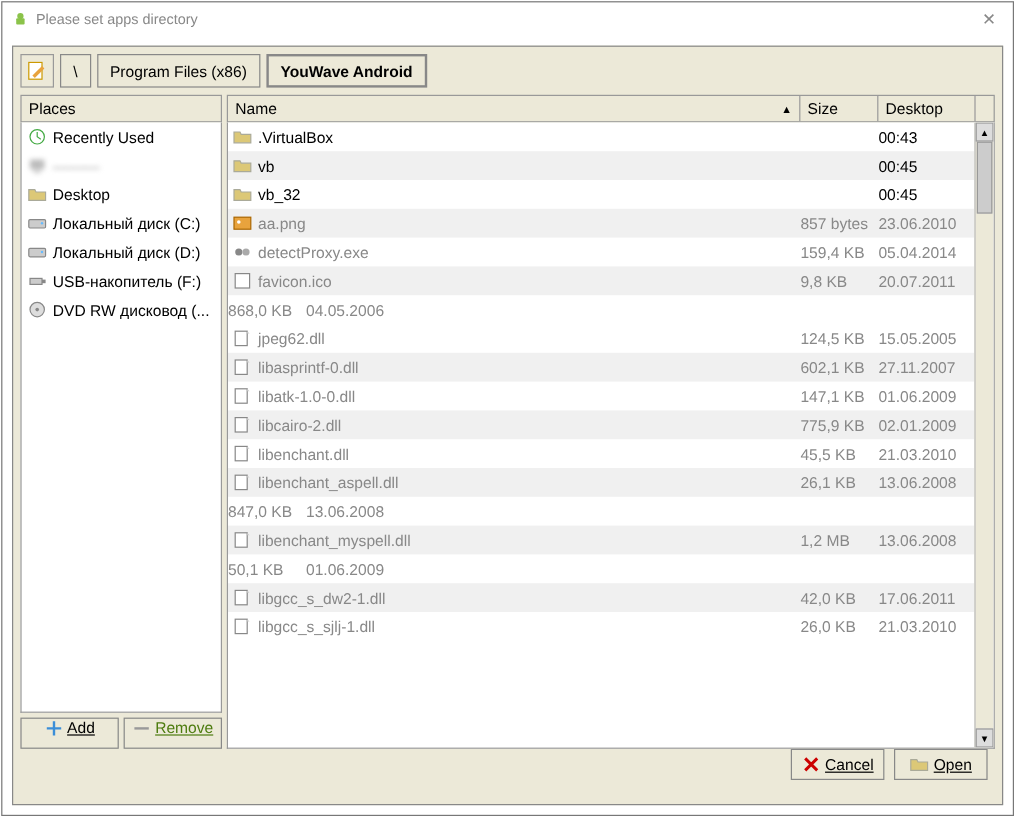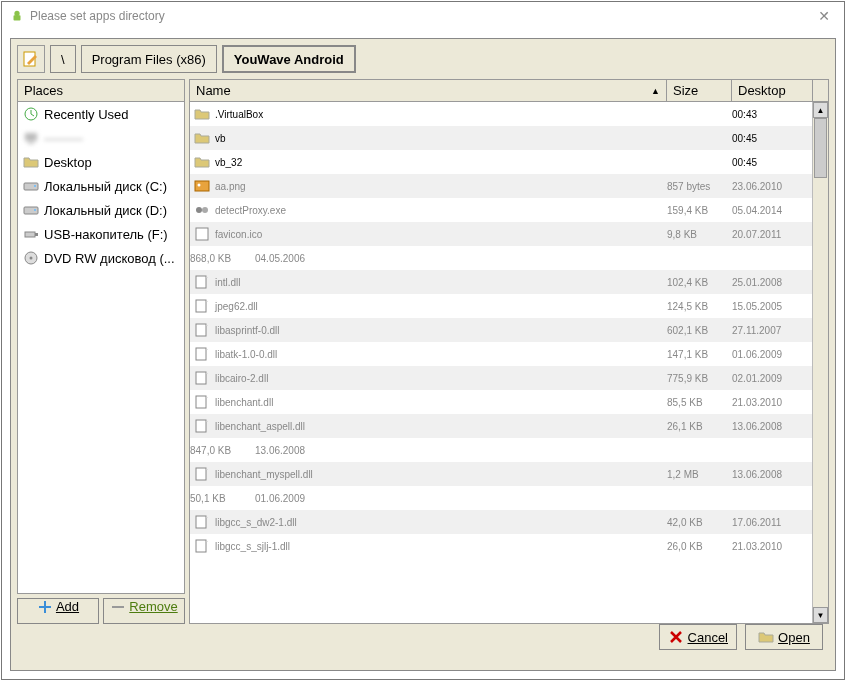--- a/index.html
+++ b/index.html
@@ -25,21 +25,21 @@
 .u { text-decoration: underline; }
 .file-panel { flex: 1; display: flex; flex-direction: column; min-width: 0; }
 .file-header { display: flex; border: 1px solid #999; background: #ece9d8; }
 .fh-col { padding: 3px 6px; border-right: 1px solid #999; font-size: 13px; display: flex; align-items: center; }
 .fh-name { flex: 1; }
 .fh-size { width: 65px; }
 .fh-mod { width: 80px; border-right: none; }
 .sort-arrow { margin-left: auto; font-size: 9px; }
 .file-list-wrap { flex: 1; display: flex; background: #fff; border: 1px solid #999; border-top: none; overflow: hidden; }
 .file-list { flex: 1; overflow-y: hidden; }
-.file-row { display: flex; align-items: center; height: 24px; font-size: 10px; }
+.file-row { display: flex; align-items: center; height: 24px; font-size: 13px; }
 .file-row.alt { background: #f0f0f0; }
 .file-row.dim { color: #888; }
 .fr-name { flex: 1; display: flex; align-items: center; gap: 5px; padding-left: 4px; overflow: hidden; }
 .fr-size { width: 65px; padding-right: 4px; }
 .fr-mod { width: 80px; padding-right: 4px; }
 .scrollbar { width: 16px; background: #ece9d8; border-left: 1px solid #bbb; display: flex; flex-direction: column; }
 .sb-btn { height: 16px; background: #ddd; border: 1px solid #999; font-size: 8px; display: flex; align-items: center; justify-content: center; cursor: pointer; }
 .sb-track { flex: 1; position: relative; }
 .sb-thumb { position: absolute; top: 0; left: 1px; right: 1px; height: 60px; background: #ccc; border: 1px solid #999; cursor: pointer; }
 .bottom-bar { height: 40px; display: flex; align-items: flex-start; justify-content: flex-end; gap: 8px; padding-right: 6px; }
@@ -246,33 +246,20 @@
                   </span>
                   <span>favicon.ico</span>
                 </div>
                 <div class="fr-size">9,8 KB</div>
                 <div class="fr-mod">20.07.2011</div>
               </div>
               <div class="file-row dim">
                 <div class="fr-size">868,0 KB</div>
                 <div class="fr-mod">04.05.2006</div>
               </div>
-              <div class="file-row alt dim">
-                <div class="fr-name">
-                  <span class="ico">
-                    <svg viewBox="0 0 16 16">
-                      <rect x="2" y="2" width="10" height="12" fill="#fff" stroke="#888"></rect>
-                      <path d="M12 2l2 2h-2z" fill="#ccc"></path>
-                    </svg>
-                  </span>
-                  <span>intl.dll</span>
-                </div>
-                <div class="fr-size">102,4 KB</div>
-                <div class="fr-mod">25.01.2008</div>
-              </div>
               <div class="file-row dim">
                 <div class="fr-name">
                   <span class="ico">
                     <svg viewBox="0 0 16 16">
                       <rect x="2" y="2" width="10" height="12" fill="#fff" stroke="#888"></rect>
                       <path d="M12 2l2 2h-2z" fill="#ccc"></path>
                     </svg>
                   </span>
                   <span>jpeg62.dll</span>
                 </div>
@@ -321,21 +308,21 @@
               <div class="file-row dim">
                 <div class="fr-name">
                   <span class="ico">
                     <svg viewBox="0 0 16 16">
                       <rect x="2" y="2" width="10" height="12" fill="#fff" stroke="#888"></rect>
                       <path d="M12 2l2 2h-2z" fill="#ccc"></path>
                     </svg>
                   </span>
                   <span>libenchant.dll</span>
                 </div>
-                <div class="fr-size">85,5 KB</div>
+                <div class="fr-size">45,5 KB</div>
                 <div class="fr-mod">21.03.2010</div>
               </div>
               <div class="file-row alt dim">
                 <div class="fr-name">
                   <span class="ico">
                     <svg viewBox="0 0 16 16">
                       <rect x="2" y="2" width="10" height="12" fill="#fff" stroke="#888"></rect>
                       <path d="M12 2l2 2h-2z" fill="#ccc"></path>
                     </svg>
                   </span>

